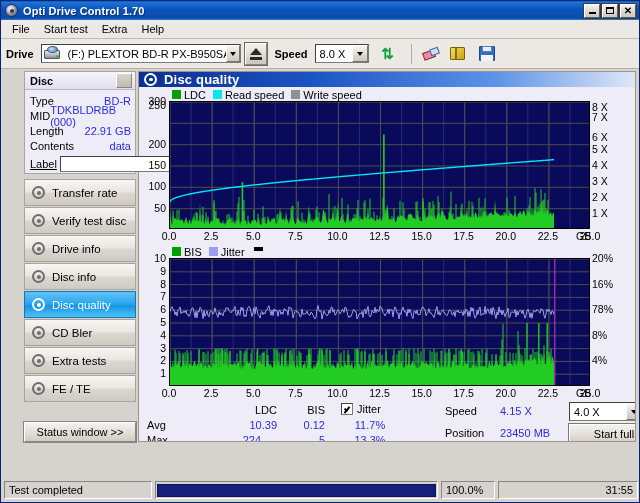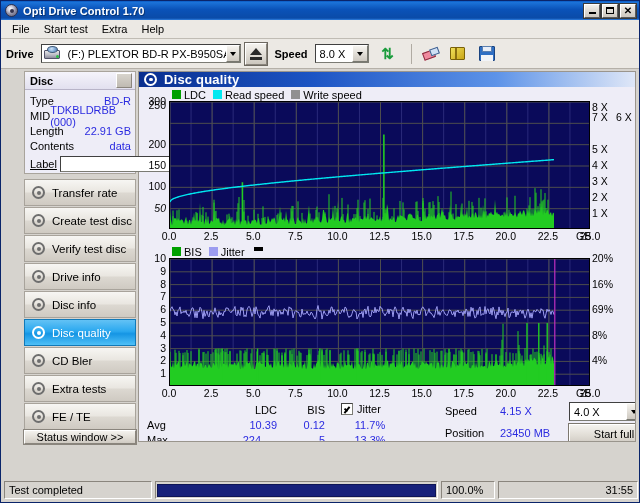--- a/index.html
+++ b/index.html
@@ -470,27 +470,20 @@
               <i class="ring"></i>
               <i class="dot"></i>
             </span>
           <span>Transfer rate</span>
         </div>
         <div class="sbtn">
           <span class="gear">
               <i class="ring"></i>
               <i class="dot"></i>
             </span>
-          <span>Create test disc</span>
-        </div>
-        <div class="sbtn">
-          <span class="gear">
-              <i class="ring"></i>
-              <i class="dot"></i>
-            </span>
           <span>Verify test disc</span>
         </div>
         <div class="sbtn">
           <span class="gear">
               <i class="ring"></i>
               <i class="dot"></i>
             </span>
           <span>Drive info</span>
         </div>
         <div class="sbtn">
@@ -556,21 +549,21 @@
             <span class="tx">Read speed</span>
           </span>
           <span class="lg">
             <i class="sw" style="background:#909090"></i>
             <span class="tx">Write speed</span>
           </span>
         </div>
 
         <div class="chart-box">
           <div class="yaxis" style="height:128px" id="c1y">
-              <span class="ytick" style="top: 106.667px; font-style: italic;">50</span>
+              <span class="ytick" style="top: 106.667px;">50</span>
               <span class="ytick" style="top: 85.3333px;">100</span>
               <span class="ytick" style="top: 64px;">150</span>
               <span class="ytick" style="top: 42.6667px;">200</span>
               <span class="ytick" style="top: 4px;">250</span>
               <span class="ytick" style="top: 0px;">300</span>
             </div>
           <div class="plot" style="width:421px;height:128px" id="c1plot"><svg width="421" height="128" viewBox="0 0 421 128">
                 <line x1="0" y1="0" x2="0" y2="128" stroke="#2a2a7a" stroke-width="1"></line>
                 <line x1="21.05" y1="0" x2="21.05" y2="128" stroke="#2a2a7a" stroke-width="1"></line>
                 <line x1="42.1" y1="0" x2="42.1" y2="128" stroke="#2a2a7a" stroke-width="1"></line>
@@ -765,21 +758,21 @@
                   <line x1="213.868" y1="128" x2="213.868" y2="32.42666666666666" stroke="#22cc22" stroke-width="1.6"></line>
                 </g>
                 <path d="M 0 100 L 1 98.22657329842218 L 2 97.49056598944871 L 3 96.92483228159543 L 4 96.44707997150545 L 5 96.02545375105754 L 6 95.64362603778984 L 7 95.29190319727937 L 8 94.96397297123316 L 9 94.65545339391089 L 10 94.36315582898158 L 11 94.08467450434739 L 12 93.81814145323841 L 13 93.56207203672723 L 14 93.31526320952958 L 15 93.07672406162388 L 16 92.84562694029958 L 17 92.62127215793487 L 18 92.4030619376891 L 19 92.19048080370368 L 20 91.98308056885591 L 21 91.78046866780207 L 22 91.58229896718265 L 23 91.38826443914013 L 24 91.19809125633381 L 25 91.01153398533262 L 26 90.82837163862496 L 27 90.64840440497649 L 28 90.47145092094954 L 29 90.29734597802228 L 30 90.12593858324576 L 31 89.95709030904058 L 32 89.79067388115226 L 33 89.62657196407642 L 34 89.46467611123164 L 35 89.30488585337768 L 36 89.14710790367108 L 37 88.99125546163064 L 38 88.83724760138313 L 39 88.68500873204941 L 40 88.53446812014455 L 41 88.38555946550296 L 42 88.23822052357947 L 43 88.09239276807845 L 44 87.94802108877354 L 45 87.80505352013591 L 46 87.66344099702002 L 47 87.52313713418275 L 48 87.3840980268572 L 49 87.24628206997606 L 50 87.1096497939584 L 51 86.97416371524318 L 52 86.83978819998416 L 53 86.70648933951782 L 54 86.57423483638604 L 55 86.44299389984143 L 56 86.3127371498892 L 57 86.18343652902936 L 58 86.05506522095787 L 59 85.92759757556838 L 60 85.80100903966832 L 61 85.6752760928866 L 62 85.55037618830599 L 63 85.42628769740132 L 64 85.30298985890863 L 65 85.18046273128803 L 66 85.05868714847625 L 67 84.93764467865564 L 68 84.81731758579207 L 69 84.69768879371802 L 70 84.57874185255838 L 71 84.46046090731502 L 72 84.34283066844323 L 73 84.22583638426752 L 74 84.10946381509913 L 75 83.99369920892809 L 76 83.87852927857497 L 77 83.76394118019645 L 78 83.64992249304831 L 79 83.53646120041694 L 80 83.4235456716384 L 81 83.3111646451299 L 82 83.19930721236534 L 83 83.0879628027313 L 84 82.97712116920539 L 85 82.86677237480296 L 86 82.75690677974251 L 87 82.64751502928382 L 88 82.53858804219638 L 89 82.43011699981838 L 90 82.32209333567032 L 91 82.2145087255887 L 92 82.10735507834889 L 93 82.00062452674753 L 94 81.8943094191175 L 95 81.78840231125008 L 96 81.68289595870061 L 97 81.57778330945591 L 98 81.47305749694252 L 99 81.36871183335715 L 100 81.26473980330093 L 101 81.16113505770107 L 102 81.05789140800408 L 103 80.95500282062594 L 104 80.85246341164562 L 105 80.75026744172874 L 106 80.6484093112697 L 107 80.54688355574066 L 108 80.44568484123673 L 109 80.34480796020752 L 110 80.24424782736551 L 111 80.1439994757625 L 112 80.04405805302551 L 113 79.94441881774476 L 114 79.84507713600584 L 115 79.74602847805947 L 116 79.64726841512197 L 117 79.54879261630047 L 118 79.45059684563681 L 119 79.35267695926468 L 120 79.25502890267477 L 121 79.15764870808283 L 122 79.06053249189614 L 123 78.96367645227389 L 124 78.86707686677704 L 125 78.77073009010417 L 126 78.67463255190893 L 127 78.57878075469603 L 128 78.483171271792 L 129 78.38780074538782 L 130 78.29266588464998 L 131 78.19776346389743 L 132 78.10309032084136 L 133 78.00864335488542 L 134 77.91441952548362 L 135 77.82041585055387 L 136 77.72662940494445 L 137 77.63305731895173 L 138 77.53969677688669 L 139 77.44654501568859 L 140 77.35359932358367 L 141 77.26085703878722 L 142 77.16831554824748 L 143 77.07597228642932 L 144 76.98382473413665 L 145 76.89187041737178 L 146 76.80010690623035 L 147 76.70853181383063 L 148 76.61714279527575 L 149 76.52593754664765 L 150 76.43491380403171 L 151 76.34406934257072 L 152 76.25340197554738 L 153 76.16290955349393 L 154 76.07258996332837 L 155 75.98244112751595 L 156 75.89246100325524 L 157 75.80264758168771 L 158 75.71299888713042 L 159 75.62351297633035 L 160 75.53418793774026 L 161 75.44502189081497 L 162 75.35601298532742 L 163 75.2671594007039 L 164 75.1784593453778 L 165 75.0899110561612 L 166 75.00151279763368 L 167 74.9132628615479 L 168 74.82515956625134 L 169 74.73720125612351 L 170 74.6493863010284 L 171 74.56171309578153 L 172 74.47418005963104 L 173 74.38678563575256 L 174 74.29952829075731 L 175 74.21240651421294 L 176 74.12541881817698 L 177 74.03856373674208 L 178 73.95183982559308 L 179 73.86524566157537 L 180 73.77877984227405 L 181 73.69244098560387 L 182 73.60622772940935 L 183 73.52013873107492 L 184 73.43417266714471 L 185 73.34832823295172 L 186 73.2626041422561 L 187 73.17699912689224 L 188 73.09151193642451 L 189 73.00614133781119 L 190 72.92088611507653 L 191 72.83574506899072 L 192 72.75071701675736 L 193 72.66580079170838 L 194 72.58099524300613 L 195 72.49629923535242 L 196 72.41171164870448 L 197 72.32723137799721 L 198 72.2428573328722 L 199 72.15858843741263 L 200 72.07442362988452 L 201 71.99036186248358 L 202 71.90640210108806 L 203 71.82254332501694 L 204 71.73878452679361 L 205 71.6551247119149 L 206 71.57156289862506 L 207 71.48809811769496 L 208 71.40472941220587 L 209 71.32145583733815 L 210 71.23827646016454 L 211 71.15519035944781 L 212 71.0721966254429 L 213 70.98929435970317 L 214 70.9064826748909 L 215 70.8237606945918 L 216 70.7411275531334 L 217 70.65858239540728 L 218 70.57612437669506 L 219 70.49375266249797 L 220 70.41146642837002 L 221 70.32926485975455 L 222 70.24714715182422 L 223 70.16511250932425 L 224 70.08316014641882 L 225 70.00128928654064 L 226 69.91949916224358 L 227 69.8377890150582 L 228 69.75615809535023 L 229 69.67460566218188 L 230 69.59313098317585 L 231 69.5117333343821 L 232 69.43041200014723 L 233 69.34916627298637 L 234 69.26799545345764 L 235 69.18689885003907 L 236 69.1058757790078 L 237 69.0249255643217 L 238 68.94404753750328 L 239 68.8632410375257 L 240 68.78250541070115 L 241 68.70184001057113 L 242 68.62124419779903 L 243 68.54071734006446 L 244 68.46025881195987 L 245 68.37986799488888 L 246 68.29954427696651 L 247 68.21928705292146 L 248 68.1390957239999 L 249 68.0589696978713 L 250 67.97890838853579 L 251 67.89891121623332 L 252 67.81897760735441 L 253 67.73910699435255 L 254 67.65929881565822 L 255 67.57955251559427 L 256 67.4998675442931 L 257 67.42024335761502 L 258 67.34067941706832 L 259 67.26117518973058 L 260 67.1817301481714 L 261 67.1023437703765 L 262 67.02301553967325 L 263 66.94374494465727 L 264 66.8645314791205 L 265 66.78537464198044 L 266 66.70627393721064 L 267 66.62722887377225 L 268 66.54823896554703 L 269 66.46930373127111 L 270 66.39042269447026 L 271 66.31159538339597 L 272 66.23282133096274 L 273 66.15410007468644 L 274 66.07543115662361 L 275 65.99681412331178 L 276 65.91824852571095 L 277 65.83973391914577 L 278 65.76126986324891 L 279 65.68285592190523 L 280 65.60449166319682 L 281 65.5261766593492 L 282 65.44791048667798 L 283 65.36969272553682 L 284 65.29152296026584 L 285 65.21340077914121 L 286 65.13532577432527 L 287 65.05729754181755 L 288 64.9793156814067 L 289 64.9013797966229 L 290 64.82348949469132 L 291 64.74564438648606 L 292 64.66784408648506 L 293 64.59008821272545 L 294 64.51237638675984 L 295 64.43470823361312 L 296 64.35708338174004 L 297 64.27950146298335 L 298 64.20196211253267 L 299 64.12446496888394 L 300 64.0470096737995 L 301 63.969595872268755 L 302 63.89222321246959 L 303 63.81489134573005 L 304 63.73759992649096 L 305 63.660348612268876 L 306 63.5831370636196 L 307 63.50596494410246 L 308 63.42883192024479 L 309 63.35173766150717 L 310 63.27468184024917 L 311 63.19766413169546 L 312 63.12068421390261 L 313 63.04374176772612 L 314 62.9668364767883 L 315 62.88996802744623 L 316 62.81313610876039 L 317 62.736340412463804 L 318 62.659580632931466 L 319 62.58285646715029 L 320 62.506167614689474 L 321 62.429513777671346 L 322 62.352894660742564 L 323 62.27630997104566 L 324 62.19975941819118 L 325 62.12324271423003 L 326 62.046759573626304 L 327 61.970309713230506 L 328 61.893892852253074 L 329 61.817508712238336 L 330 61.7411570170388 L 331 61.66483749278984 L 332 61.588549867884694 L 333 61.51229387294978 L 334 61.436069240820416 L 335 61.359875706516874 L 336 61.28371300722068 L 337 61.207580882251335 L 338 61.131479073043266 L 339 61.05540732312322 L 340 60.97936537808772 L 341 60.90335298558114 L 342 60.82736989527385 L 343 60.75141585884069 L 344 60.67549062993983 L 345 60.59959396419177 L 346 60.52372561915877 L 347 60.447885354324384 L 348 60.37207293107349 L 349 60.2962881126723 L 350 60.22053066424891 L 351 60.144800352773856 L 352 60.069096947041174 L 353 59.9934202176495 L 354 59.917769936983476 L 355 59.8421458791955 L 356 59.766547820187554 L 357 59.690975537593374 L 358 59.61542881076082 L 359 59.53990742073444 L 360 59.46441115023828 L 361 59.388939783659 L 362 59.31349310702899 L 363 59.23807090800997 L 364 59.162672975876546 L 365 59.087299101500165 L 366 59.01194907733317 L 367 58.93662269739305 L 368 58.861319757246974 L 369 58.7860400539964 L 370 58.71078338626205 L 371 58.63554955416873 L 372 58.5603383593309 L 373 58.485149604837744 L 374 58.409983095239 L 375 58.33483863653069 L 376 58.25971603614096 L 377 58.18461510291637 L 378 58.10953564710803 L 379 58.034477480358134 L 380 57.959440415686586 L 381 57.884424267477755 L 382 57.8094288514674 L 383 57.73445398472985 L 384 57.65949948566512 " fill="none" stroke="#00e8f0" stroke-width="1.4"></path>
               </svg></div>
           <div class="raxis" style="height:128px" id="c1r">
               <span class="rtick" style="top: 112px;">1 X</span>
               <span class="rtick" style="top: 96px;">2 X</span>
               <span class="rtick" style="top: 80px;">3 X</span>
               <span class="rtick" style="top: 64px;">4 X</span>
               <span class="rtick" style="top: 48px;">5 X</span>
-              <span class="rtick" style="top: 16px; margin-left: 24px;">6 X</span>
+              <span class="rtick" style="top: 36px;">6 X</span>
               <span class="rtick" style="top: 16px;">7 X</span>
               <span class="rtick" style="top: 6px;">8 X</span>
             </div>
         </div>
         <div class="chart-box">
           <div style="width:30px"></div>
           <div class="xaxis" style="width:421px" id="c1x">
               <span class="xtick" style="left: 0px;">0.0</span>
               <span class="xtick" style="left: 42.1px;">2.5</span>
               <span class="xtick" style="left: 84.2px;">5.0</span>
@@ -1084,21 +1077,21 @@
                   <line x1="357.008" y1="128" x2="357.008" y2="64" stroke="#22cc22" stroke-width="1.4"></line>
                   <line x1="368.79599999999994" y1="128" x2="368.79599999999994" y2="64" stroke="#22cc22" stroke-width="1.4"></line>
                   <line x1="377.21599999999995" y1="128" x2="377.21599999999995" y2="64" stroke="#22cc22" stroke-width="1.4"></line>
                 </g>
                 <path d="M 0 52.47143240734536 L 1 49.057770204476284 L 2 47.704764774771505 L 3 50.428175046678675 L 4 51.07478033522976 L 5 55.79269053284864 L 6 52.90513978785131 L 7 56.99840436738626 L 8 51.42942429726699 L 9 50.35868606375138 L 10 47.897072408034916 L 11 54.667981825236026 L 12 52.67455537637045 L 13 53.750161325217675 L 14 51.952122649678955 L 15 53.60777933782252 L 16 51.33170799631566 L 17 55.567772291653384 L 18 55.15997354258488 L 19 57.42226627296644 L 20 55.25838437386105 L 21 51.691177169384744 L 22 48.9547217462889 L 23 48.90141654504126 L 24 52.88766256251873 L 25 58.65263367019571 L 26 52.27081736096504 L 27 58.88457969248344 L 28 51.90826931779824 L 29 53.110025153625855 L 30 48.239609091180114 L 31 49.48998994587048 L 32 53.03732010424292 L 33 59.66288081480481 L 34 51.481534238774 L 35 57.352265795123515 L 36 54.64446488643971 L 37 51.86730445367472 L 38 56.45528560710922 L 39 57.961453827385384 L 40 52.9801649506434 L 41 51.702566123549545 L 42 52.83303505789492 L 43 55.336508848572194 L 44 53.25223157645472 L 45 48.8042829609154 L 46 53.51466714019918 L 47 56.01707664954294 L 48 58.34604992187552 L 49 52.33164812543424 L 50 55.98600445586064 L 51 53.72658355105497 L 52 54.926306502020026 L 53 56.91546370314113 L 54 52.35360997610954 L 55 52.82855643501486 L 56 48.752395002429 L 57 49.34842755545753 L 58 49.02767116043461 L 59 51.51280847938406 L 60 52.70295577696227 L 61 53.827027710219426 L 62 51.84681608029504 L 63 51.94881208698793 L 64 49.874359691036176 L 65 47.470229452889214 L 66 55.8418047864393 L 67 56.880308125659866 L 68 51.2794456673503 L 69 55.153572117047204 L 70 56.44193338095448 L 71 48.11439645097042 L 72 51.341783422639566 L 73 48.661754208130674 L 74 57.63404894261649 L 75 55.93880491278196 L 76 57.698836219529284 L 77 50.95835678317735 L 78 48.351091282407154 L 79 47.45077934279665 L 80 48.42966861919113 L 81 52.99676451554856 L 82 57.47675510027608 L 83 54.016559924500115 L 84 48.63290237239178 L 85 55.044073624656164 L 86 47.73850797189573 L 87 50.76187380020785 L 88 55.74751455640666 L 89 56.559638107082435 L 90 59.097775736704875 L 91 53.31243427415066 L 92 52.53861384734863 L 93 55.612584897531434 L 94 53.53165782248067 L 95 54.849722906210076 L 96 51.417982275229136 L 97 51.17659716097825 L 98 48.279090168171095 L 99 46.71179111894102 L 100 51.99638347634753 L 101 56.3595169770832 L 102 51.21082988258328 L 103 56.63630068006471 L 104 49.82238144075427 L 105 52.45089612155043 L 106 50.96915849513924 L 107 51.43667550933307 L 108 57.33943806291305 L 109 51.56738562252903 L 110 51.2862048718289 L 111 55.32730353261425 L 112 53.00506455574748 L 113 55.245591291842416 L 114 49.73672886738407 L 115 50.06539396415347 L 116 51.82110269741 L 117 51.672056154600654 L 118 56.34640432523244 L 119 47.82607269312611 L 120 49.33373062198106 L 121 48.76700525050529 L 122 51.33499269824193 L 123 58.90828588064211 L 124 55.26278099359705 L 125 52.49354935719876 L 126 51.46866634720172 L 127 53.15952623983557 L 128 52.78858376386975 L 129 54.64962298748371 L 130 57.821287446378136 L 131 57.72204489685966 L 132 49.99229398588777 L 133 55.37795076731042 L 134 54.796543247010305 L 135 54.92700200795164 L 136 54.622114853069206 L 137 52.07246420228162 L 138 54.74348619963541 L 139 56.1520605979874 L 140 56.19934662730421 L 141 53.102152907079045 L 142 53.97486562688775 L 143 56.28095734241654 L 144 58.14834396109991 L 145 60.02441096919807 L 146 58.053079352437265 L 147 50.448197707199 L 148 46.48730774381835 L 149 51.854117805761916 L 150 52.41748642215104 L 151 51.63860329331486 L 152 60.0775960383187 L 153 55.46631917581655 L 154 51.74535978270413 L 155 54.553321716896704 L 156 55.401450058703446 L 157 56.96572870849363 L 158 55.783270157630355 L 159 51.23012649315602 L 160 54.18839308304857 L 161 48.29424823671185 L 162 47.93972623301218 L 163 53.13661019165782 L 164 50.509057233303025 L 165 56.16349086544375 L 166 55.19000153414238 L 167 52.47478933152318 L 168 50.68789956021931 L 169 52.58512834782317 L 170 54.91156499647677 L 171 53.669192087788744 L 172 50.92920382760265 L 173 50.60143296279888 L 174 53.43074133974244 L 175 48.0589522079414 L 176 48.77456741896788 L 177 52.303486722535965 L 178 56.87093141850514 L 179 58.57894388514801 L 180 56.91378318950042 L 181 57.59133446414292 L 182 54.75227630743568 L 183 51.282053976182326 L 184 50.51691421471865 L 185 52.61848086738597 L 186 52.57565057705014 L 187 60.03972807825416 L 188 58.03264662678981 L 189 54.97045621838194 L 190 54.205736530626496 L 191 54.99081496266061 L 192 52.39280818543625 L 193 58.52252372862918 L 194 51.2194553627904 L 195 49.920498348135155 L 196 55.07034907737412 L 197 51.12961899840727 L 198 47.27412487102026 L 199 56.113799517298176 L 200 57.92497628568724 L 201 57.0110810913085 L 202 51.28864257999962 L 203 52.87084683154045 L 204 54.02475404137978 L 205 48.3217837713334 L 206 53.732099099980445 L 207 50.39369296960356 L 208 51.99864499986647 L 209 52.58771165601459 L 210 47.29570060404761 L 211 49.05899036040003 L 212 49.19157481960977 L 213 53.68680562158781 L 214 54.73909257901286 L 215 56.79920055361225 L 216 54.53106966960651 L 217 53.884231748685224 L 218 49.898976675413294 L 219 54.96503878723745 L 220 50.126241900532975 L 221 51.33942813107102 L 222 50.88484411453112 L 223 57.81274599009588 L 224 50.84111805599791 L 225 47.812128750340165 L 226 49.8149142704074 L 227 54.080324860029165 L 228 54.03740984055271 L 229 59.96906952307445 L 230 53.73507000734166 L 231 55.53587222180069 L 232 50.20767784194642 L 233 48.134493432662055 L 234 51.472788373784184 L 235 53.36361350804508 L 236 52.53996907600444 L 237 57.26068979867196 L 238 49.998549798626385 L 239 53.878465177773606 L 240 50.30811263273347 L 241 53.31189316938601 L 242 57.593678492993945 L 243 59.57352217449309 L 244 52.395156839358165 L 245 52.01417681186105 L 246 54.66107093517853 L 247 51.19558579547058 L 248 55.8090906959346 L 249 55.30059232007223 L 250 55.901956454873954 L 251 51.486980982868914 L 252 48.63546058362897 L 253 47.844205240040765 L 254 50.07328384442374 L 255 50.51815687122324 L 256 56.755277781939384 L 257 54.650588461160396 L 258 53.20194635593492 L 259 49.58128571537618 L 260 53.95959725091801 L 261 53.751542790345354 L 262 55.67481230805461 L 263 56.38152380097138 L 264 58.58505777505522 L 265 54.968218976464414 L 266 50.048231115944745 L 267 47.497267170764786 L 268 55.50401648390648 L 269 52.38708798345435 L 270 56.36556338363354 L 271 53.407664997691924 L 272 51.99159152024636 L 273 50.667320019849086 L 274 52.788005768338294 L 275 55.05813091955093 L 276 55.46115687862263 L 277 56.677186059290165 L 278 54.58187042367503 L 279 51.17744529962931 L 280 50.93459630624787 L 281 51.98424057668254 L 282 55.54661707708573 L 283 55.663672402575344 L 284 52.5137514759905 L 285 57.64325249755392 L 286 51.69417254998639 L 287 52.903107530487986 L 288 51.00337393646046 L 289 53.904790372800704 L 290 53.338854725900745 L 291 53.1546373476105 L 292 52.750739203607594 L 293 56.64567856845447 L 294 51.8082937303877 L 295 54.746482248920515 L 296 49.94568456191459 L 297 51.72171681283929 L 298 57.4877904996691 L 299 52.35215754640713 L 300 57.40806812414128 L 301 48.20875433628893 L 302 52.27550140908866 L 303 48.86213332704763 L 304 55.74254535779457 L 305 59.14843994671094 L 306 58.12661453458112 L 307 51.500495454343465 L 308 55.59150949812816 L 309 49.682366778583386 L 310 47.88719298102248 L 311 56.508582986219764 L 312 55.20273156019039 L 313 54.80512047899319 L 314 55.451707751312625 L 315 47.5280272802343 L 316 54.847544272247745 L 317 50.6854097756551 L 318 49.74010109248721 L 319 53.594364559159175 L 320 54.90381521604141 L 321 49.25753862936445 L 322 56.13363713801226 L 323 48.196021648634655 L 324 51.11679389568569 L 325 55.87637824569114 L 326 59.6727960415503 L 327 52.76145158619657 L 328 56.04966960309328 L 329 47.89104718045225 L 330 53.64209872777418 L 331 51.15653630464102 L 332 56.00559975985031 L 333 51.387456176030796 L 334 54.52300979579219 L 335 57.620919389839244 L 336 53.85951809867815 L 337 53.485671717481154 L 338 49.049346624838066 L 339 58.631530625192525 L 340 57.82950643118599 L 341 53.257971043536514 L 342 53.09261091552477 L 343 52.97674995410452 L 344 53.931917201299 L 345 50.351133194973585 L 346 57.94638040550225 L 347 51.99071796026267 L 348 56.05482226936007 L 349 52.86119034265347 L 350 51.279224086394635 L 351 51.44507848443344 L 352 54.60559055276417 L 353 51.102763030630896 L 354 55.23750698533482 L 355 59.20658899718201 L 356 56.628877863506986 L 357 52.06594487683097 L 358 50.07966797814598 L 359 52.917736976856204 L 360 58.66439899922226 L 361 53.77130936493886 L 362 59.162735343643305 L 363 53.41257577820025 L 364 51.145983651240655 L 365 52.64449250282527 L 366 52.66499600578315 L 367 50.414483076134374 L 368 51.55248522923064 L 369 52.63700970427364 L 370 54.21174236629173 L 371 49.62944996310726 L 372 51.19552437784402 L 373 50.870150224605865 L 374 56.749058408660204 L 375 59.24634657638673 L 376 54.642647358671496 L 377 50.19596396208324 L 378 52.56250440836729 L 379 50.588236027836885 L 380 52.422994165326514 L 381 55.46457226649996 L 382 51.91825768031288 L 383 52.33301471140024 L 384 55.694846309976214 " fill="none" stroke="#9c9cf0" stroke-width="1"></path>
                 <line x1="384.79400000000004" y1="0" x2="384.79400000000004" y2="128" stroke="#c030c0" stroke-width="1.2"></line>
               </svg></div>
           <div class="raxis" style="height:128px" id="c2r">
               <span class="rtick" style="top: 102.4px;">4%</span>
               <span class="rtick" style="top: 76.8px;">8%</span>
-              <span class="rtick" style="top: 51.2px;">69%</span>
+              <span class="rtick" style="top: 51.2px;">78%</span>
               <span class="rtick" style="top: 25.6px;">16%</span>
               <span class="rtick" style="top: 0px;">20%</span>
             </div>
         </div>
         <div class="chart-box">
           <div style="width:30px"></div>
           <div class="xaxis" style="width:421px" id="c2x">
               <span class="xtick" style="left: 0px;">0.0</span>
               <span class="xtick" style="left: 42.1px;">2.5</span>
               <span class="xtick" style="left: 84.2px;">5.0</span>

